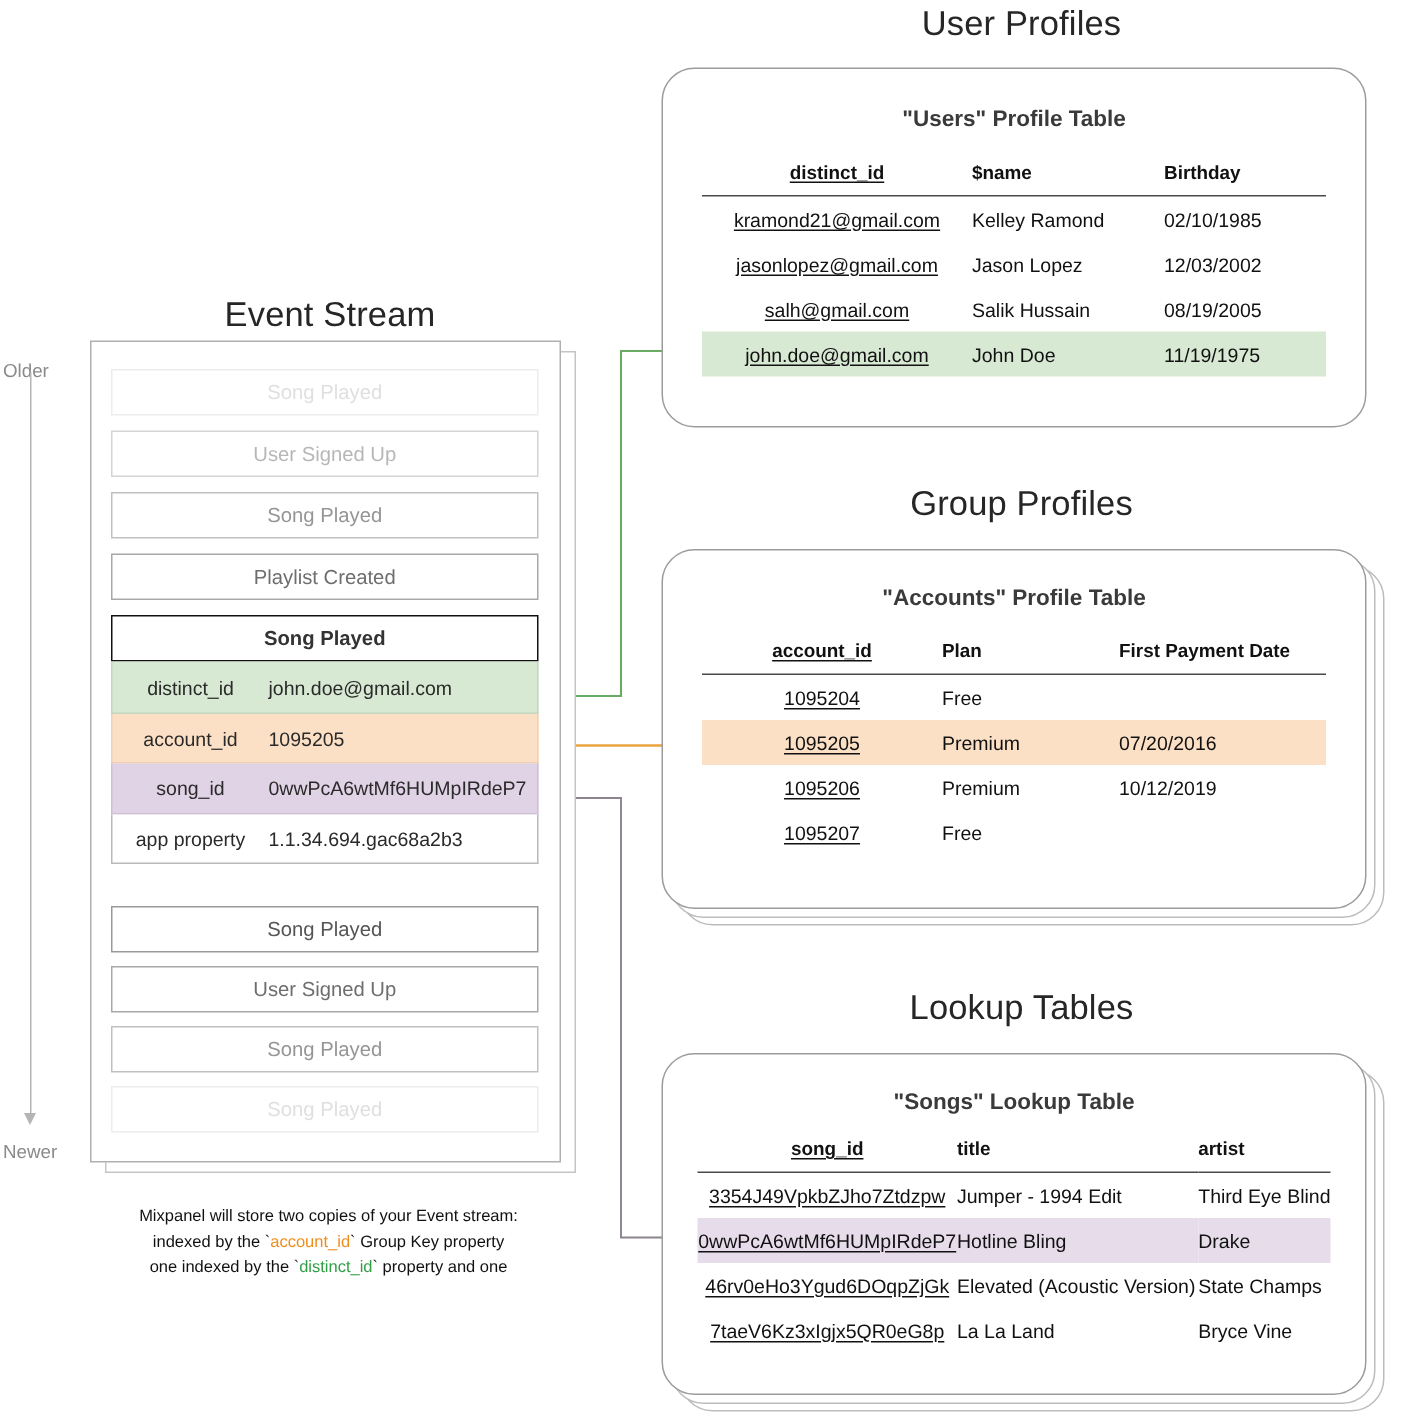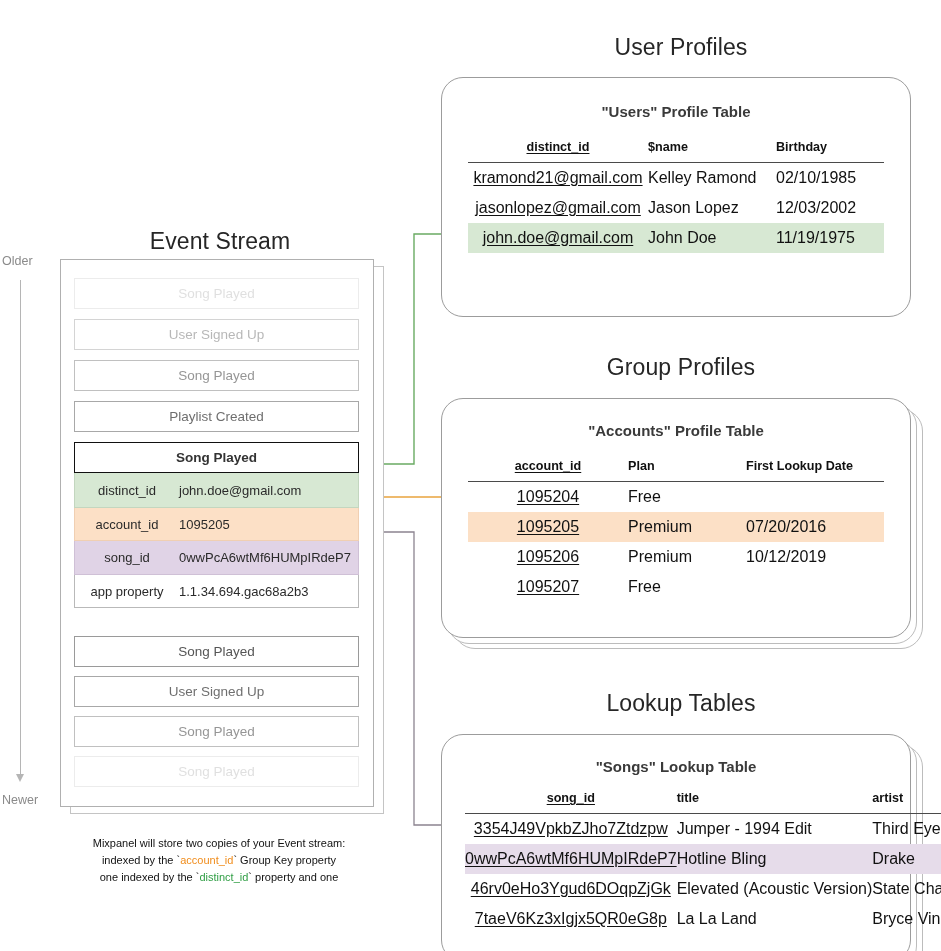--- a/index.html
+++ b/index.html
@@ -1,21 +1,21 @@
 <!DOCTYPE html>
 <html><head>
 <meta charset="utf-8">
 <style>
   html,body{margin:0;padding:0;}
   body{
     width:941px;height:951px;position:relative;background:#ffffff;
     font-family:"Liberation Sans","DejaVu Sans",sans-serif;
     color:#1a1a1a;overflow:hidden;
   }
-  .abs{position:absolute;margin-top:32px;}
+  .abs{position:absolute;}
 
   
   .section-title{
     font-size:23px;color:#262626;text-align:center;
     font-weight:400;letter-spacing:.1px;white-space:nowrap;
   }
 
   
   .tl-label{font-size:12.5px;color:#8a8a8a;}
   .tl-line{background:#b5b5b5;width:1px;}
@@ -78,21 +78,21 @@
   }
   table.dt{border-collapse:collapse;width:100%;}
   table.dt th{
     font-size:12.6px;font-weight:700;color:#111;padding:0 0 8px 0;
     text-align:left;white-space:nowrap;
   }
   table.dt th.c0{text-align:center;}
   table.dt th.c0 span{text-decoration:underline;text-underline-offset:2px;}
   table.dt tr.hrow th{border-bottom:1.4px solid #4a4a4a;}
   table.dt td{
-    font-size:16px;color:#111;height:30px;padding:0;
+    font-size:13px;color:#111;height:30px;padding:0;
     white-space:nowrap;vertical-align:middle;
   }
   table.dt td.c0{text-align:center;}
   table.dt td.c0 span{text-decoration:underline;text-underline-offset:2px;}
   tr.hl-green td{background:#d7e8d3;}
   tr.hl-orange td{background:#fce0c6;}
   tr.hl-purple td{background:#e6dcea;}
 
   
   svg.conn{position:absolute;left:0;top:0;pointer-events:none;}
@@ -113,21 +113,21 @@
     </marker>
   </defs>
 
   <path d="M359,464 L414,464 L414,234 L461,234" fill="none" stroke="#6aab63" stroke-width="1.4" marker-end="url(#ahGreen)"></path>
 
   <path d="M359,497 L461,497" fill="none" stroke="#e8a33d" stroke-width="1.6" marker-end="url(#ahOrange)"></path>
 
   <path d="M359,532 L414,532 L414,825 L461,825" fill="none" stroke="#8c8490" stroke-width="1.3" marker-end="url(#ahGray)"></path>
 </svg>
 
-<div class="abs tl-label" style="left:2px;top:222px;">Older</div>
+<div class="abs tl-label" style="left:2px;top:240px;">Older</div>
 <div class="abs tl-line" style="left:20px;top:248px;height:496px;"></div>
 <div class="abs tl-arrow" style="left:15.5px;top:742px;"></div>
 <div class="abs tl-label" style="left:2px;top:761px;">Newer</div>
 
 <div class="abs section-title" style="left:60px;top:196px;width:320px;">Event Stream</div>
 
 <div class="abs es-shadow" style="left:70px;top:234px;width:312px;height:546px;"></div>
 <div class="abs es-panel" style="left:60px;top:227px;width:312px;height:546px;"></div>
 
 <div class="abs" style="left:74px;top:246px;width:285px;">
@@ -208,20 +208,25 @@
       </tr>
       <tr>
         <td class="c0"><span>kramond21@gmail.com</span></td>
         <td>Kelley Ramond</td>
         <td>02/10/1985</td>
       </tr>
       <tr>
         <td class="c0"><span>jasonlopez@gmail.com</span></td>
         <td>Jason Lopez</td>
         <td>12/03/2002</td>
+      </tr>
+      <tr>
+        <td class="c0"><span>salh@gmail.com</span></td>
+        <td>Salik Hussain</td>
+        <td>08/19/2005</td>
       </tr>
       <tr class="hl-green">
         <td class="c0"><span>john.doe@gmail.com</span></td>
         <td>John Doe</td>
         <td>11/19/1975</td>
       </tr>
     </tbody>
       </table>
   </div>
 </div>
@@ -237,21 +242,21 @@
     <table class="dt">
       <colgroup>
           <col style="width:160px">
           <col style="width:118px">
           <col>
         </colgroup>
       <tbody>
           <tr class="hrow">
         <th class="c0"><span>account_id</span></th>
         <th>Plan</th>
-        <th>First Lookup Date</th>
+        <th>First Payment Date</th>
       </tr>
       <tr>
         <td class="c0"><span>1095204</span></td>
         <td>Free</td>
         <td></td>
       </tr>
       <tr class="hl-orange">
         <td class="c0"><span>1095205</span></td>
         <td>Premium</td>
         <td>07/20/2016</td>

